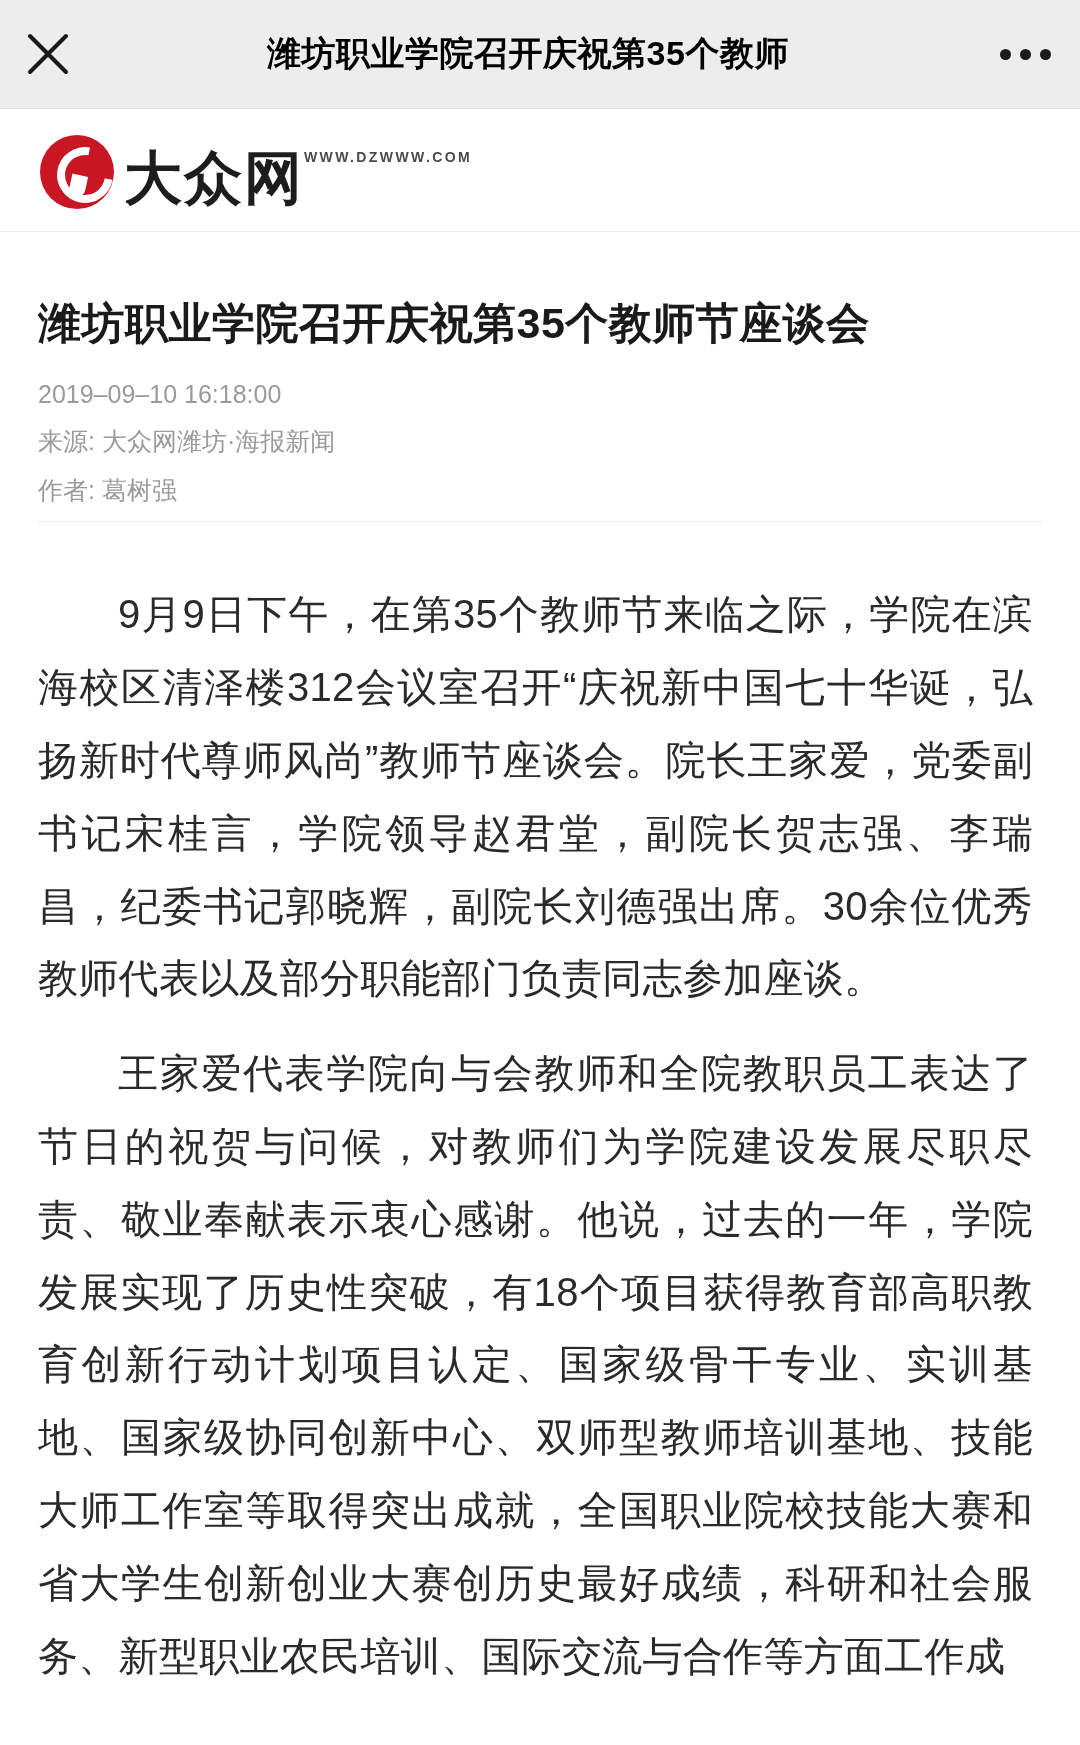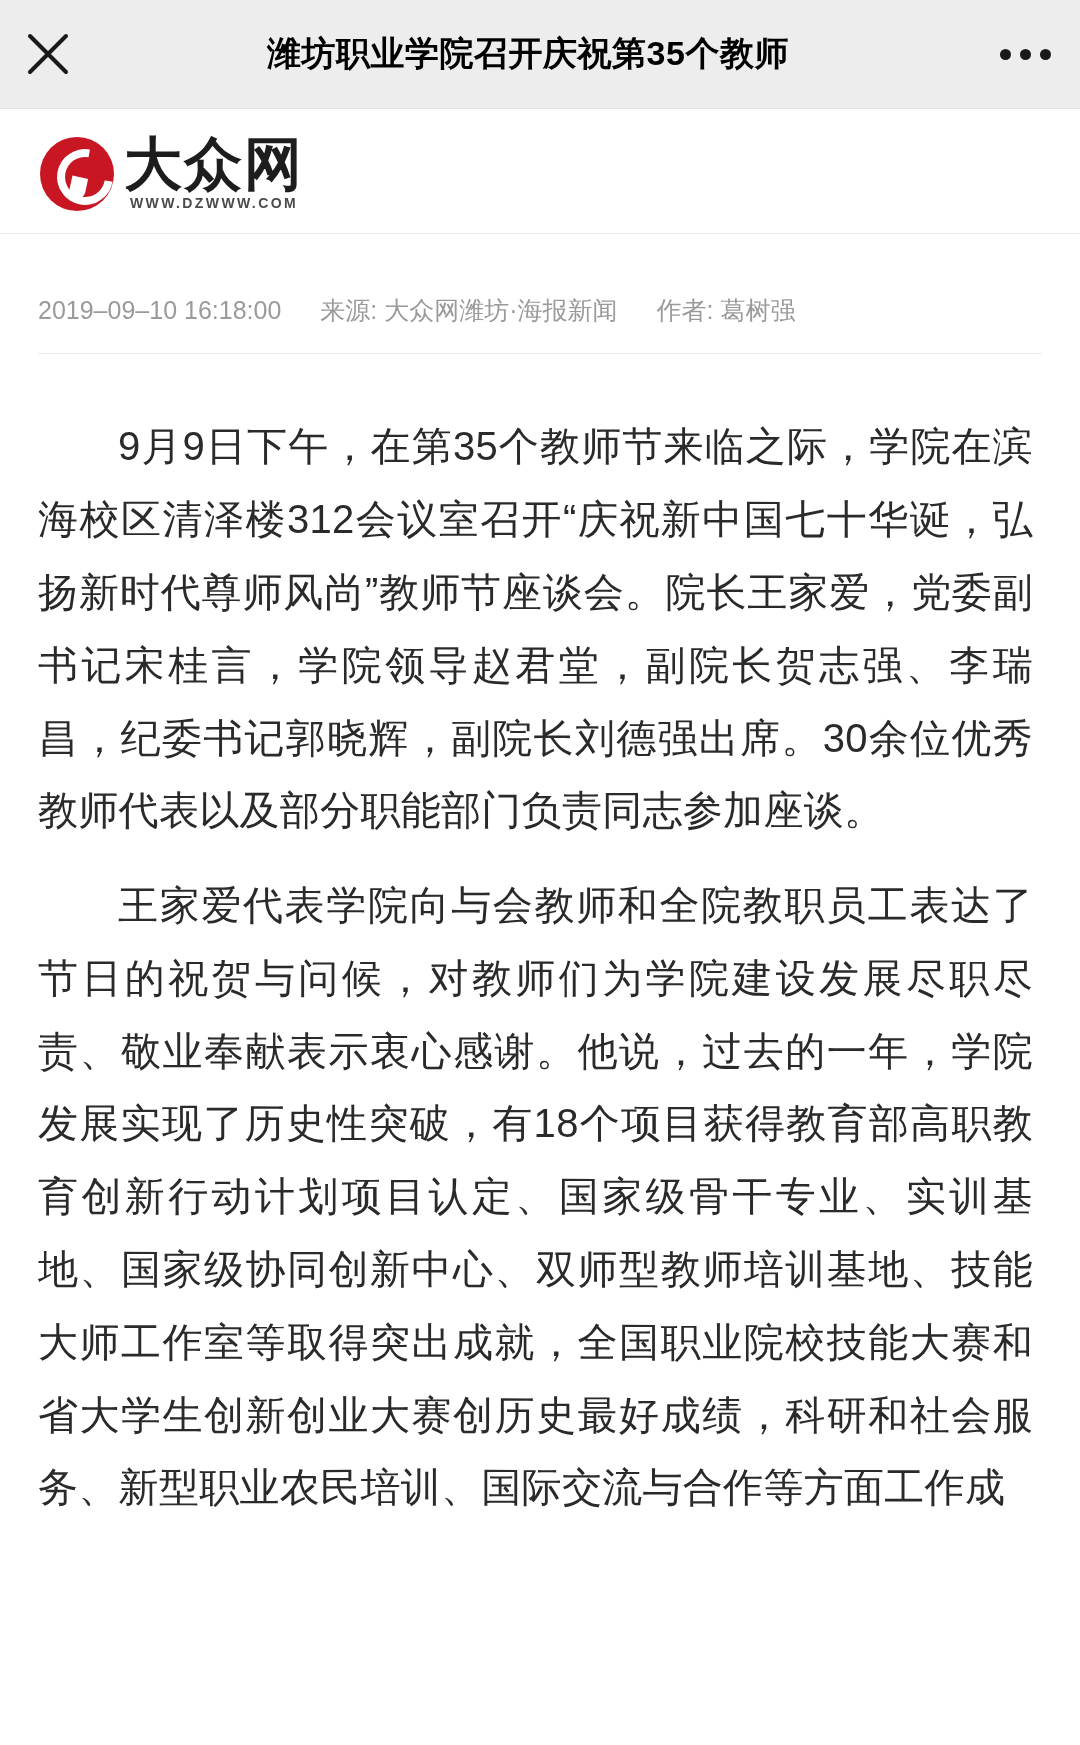--- a/index.html
+++ b/index.html
@@ -102,23 +102,22 @@
     content: "";
     position: absolute;
     left: 30px; top: 40px;
     width: 16px; height: 22px;
     background: #ffffff;
     border-radius: 0 0 8px 8px;
     transform: rotate(12deg);
   }
   .logo-text-wrap {
     display: flex;
-    flex-direction: column;
+    flex-direction: row;
     justify-content: flex-end;
-    align-items: center;
   }
   .logo-cn {
     font-family: "Liberation Serif", serif;
     font-size: 58px;
     font-weight: bold;
     color: #1d1d1d;
     line-height: 1.04;
     letter-spacing: 2px;
   }
   .logo-url {
@@ -140,27 +139,27 @@
     line-height: 1.32;
     letter-spacing: 0.5px;
   }
   .article-meta {
     margin-top: 26px;
     font-size: 25px;
     color: #9a9a9a;
     display: flex;
     align-items: baseline;
     flex-wrap: nowrap;
-    gap: 24px;
-    padding-bottom: 26px;
+    gap: 16px;
+    padding-bottom: 14px;
     border-bottom: 1px solid #ececec;
+    flex-direction: column;
   }
   .meta-source, .meta-author {
     white-space: nowrap;
-    margin-left: 15px;
   }
 
   
   .article-body {
     padding: 56px 38px 0 38px;
   }
   .para {
     font-size: 40px;
     line-height: 1.82;
     color: #2a2a2a;
@@ -196,20 +195,21 @@
     <div class="logo">
       <div class="logo-mark"></div>
       <div class="logo-text-wrap">
         <div class="logo-cn">大众网</div>
         <div class="logo-url">WWW.DZWWW.COM</div>
       </div>
     </div>
   </div>
 
   <div class="article-head">
+    <h1 class="article-title">潍坊职业学院召开庆祝第35个教师节座谈会</h1>
     <div class="article-meta">
       <span>2019–09–10 16:18:00</span>
       <span class="meta-source">
         <span>来源:</span>
         <span>大众网潍坊·海报新闻</span>
       </span>
       <span class="meta-author">
         <span>作者:</span>
         <span>葛树强</span>
       </span>

